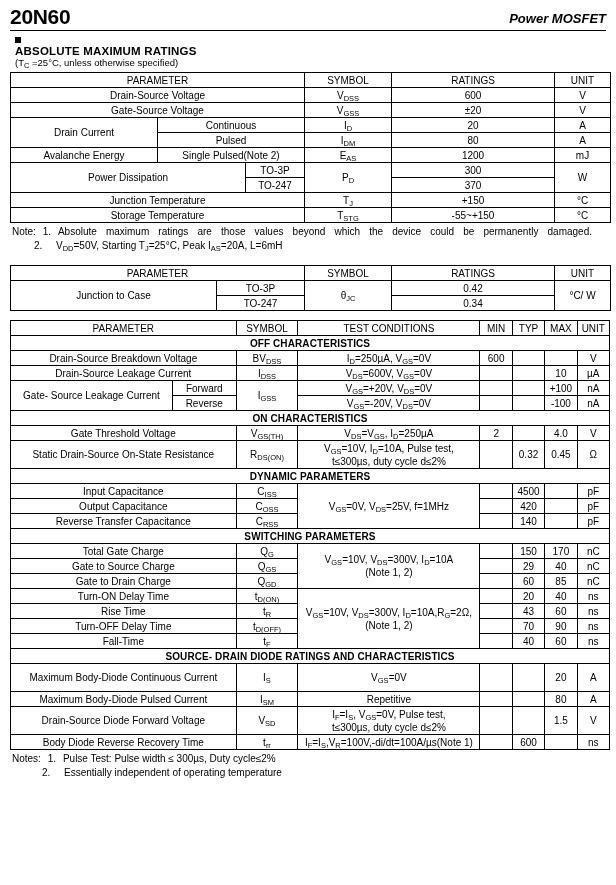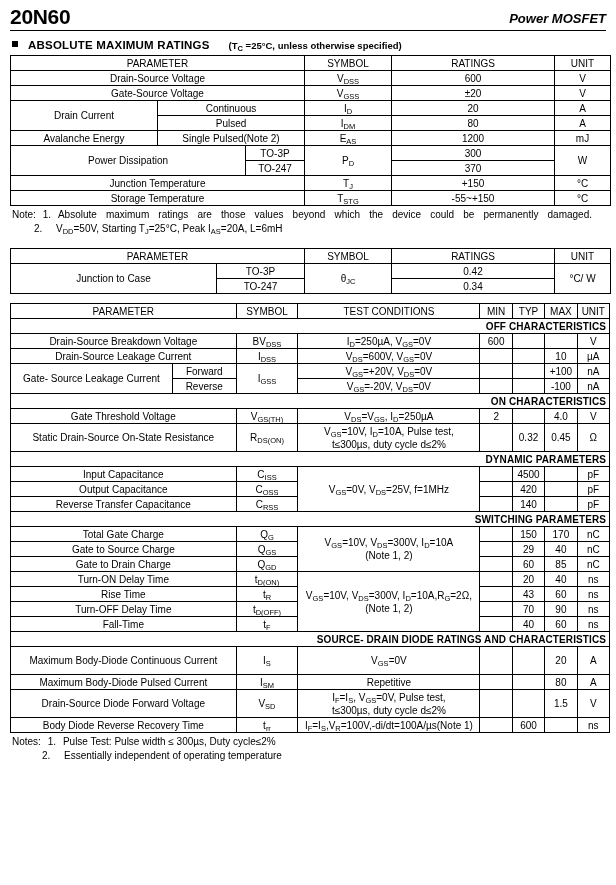--- a/index.html
+++ b/index.html
@@ -27,28 +27,28 @@
   }
   .family {
     font-size: 13px; font-weight: bold; font-style: italic;
     padding-bottom: 2px;
     text-align: right;
   }
   .rule { border-top: 1.6px solid #000; margin: 1px 2px 8px 2px; }
 
   
   .sect {
-    display: flex; align-items: baseline; margin: 0 0 4px 4px;
+    display: flex; align-items: baseline; margin: 0 0 4px 4px; flex-direction: column;
   }
   .bullet {
     width: 6px; height: 6px; background: #000; display: inline-block;
     margin-right: 10px; position: relative; top: -2px; flex: none;
   }
   .sect-title { font-size: 11.5px; font-weight: bold; letter-spacing: 0.2px; }
-  .sect-cond { font-size: 9.5px; font-weight: bold; margin-left: 19px; }
+  .sect-cond { font-size: 9.5px; font-weight: normal; margin-left: 3px; }
   .sect-cond sub { font-size: 7.5px; }
 
   
   table {
     border-collapse: collapse;
     width: 600px;
     margin: 0 0 0 2px;
     table-layout: fixed;
   }
   td, th {
@@ -58,21 +58,21 @@
     padding: 0 3px;
     height: 15px;
     line-height: 13px;
     vertical-align: middle;
     white-space: nowrap;
     overflow: hidden;
   }
   th { text-align: center; }
   .c { text-align: center; }
   .l { text-align: center; }
-  .grouphdr { font-weight: bold; text-align: right; letter-spacing: 0.1px; }
+  .grouphdr { font-weight: bold; text-align: center; letter-spacing: 0.1px; }
   sub { font-size: 7.5px; line-height: 0; vertical-align: baseline;
         position: relative; top: 2px; }
   .two-line { white-space: normal; height: 28px; line-height: 13px; }
 
   
   .notes { margin: 2px 16px 0 4px; font-size: 10px; line-height: 14px; }
   .note-row { display: flex; }
   .note-lbl { flex: none; }
   .note-num { flex: none; width: 18px; }
   .note-txt { flex: 1; }

